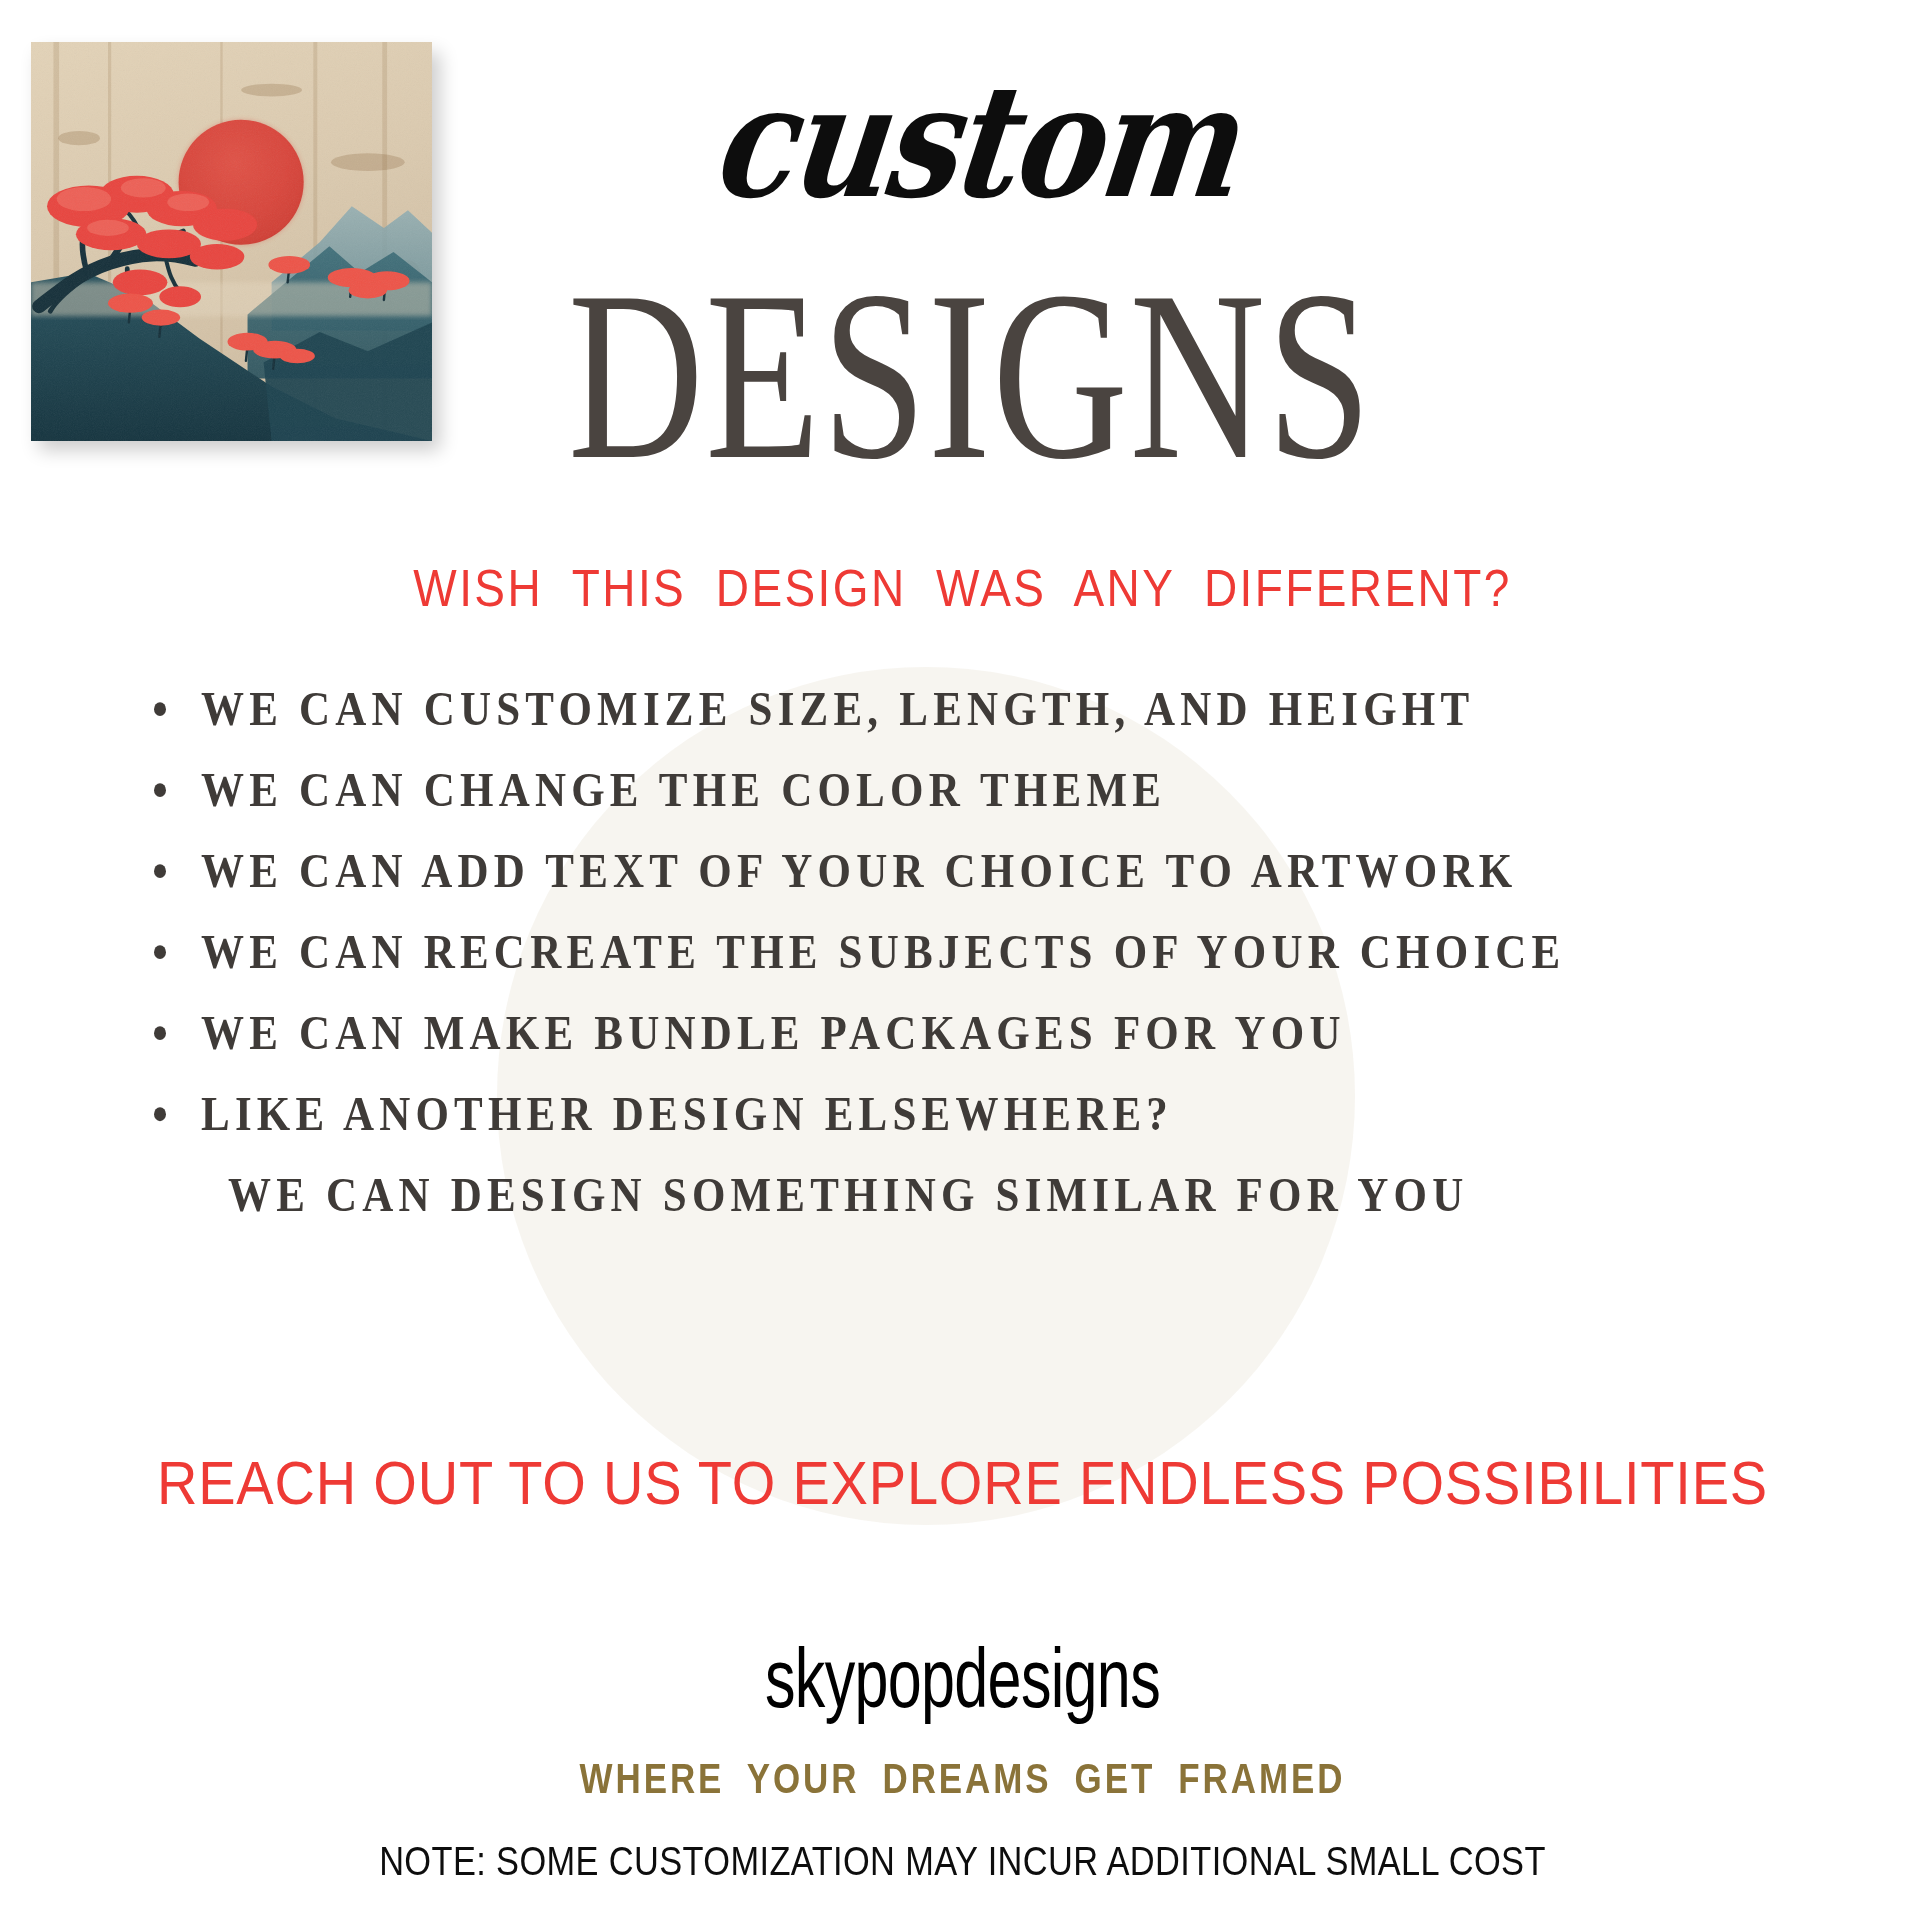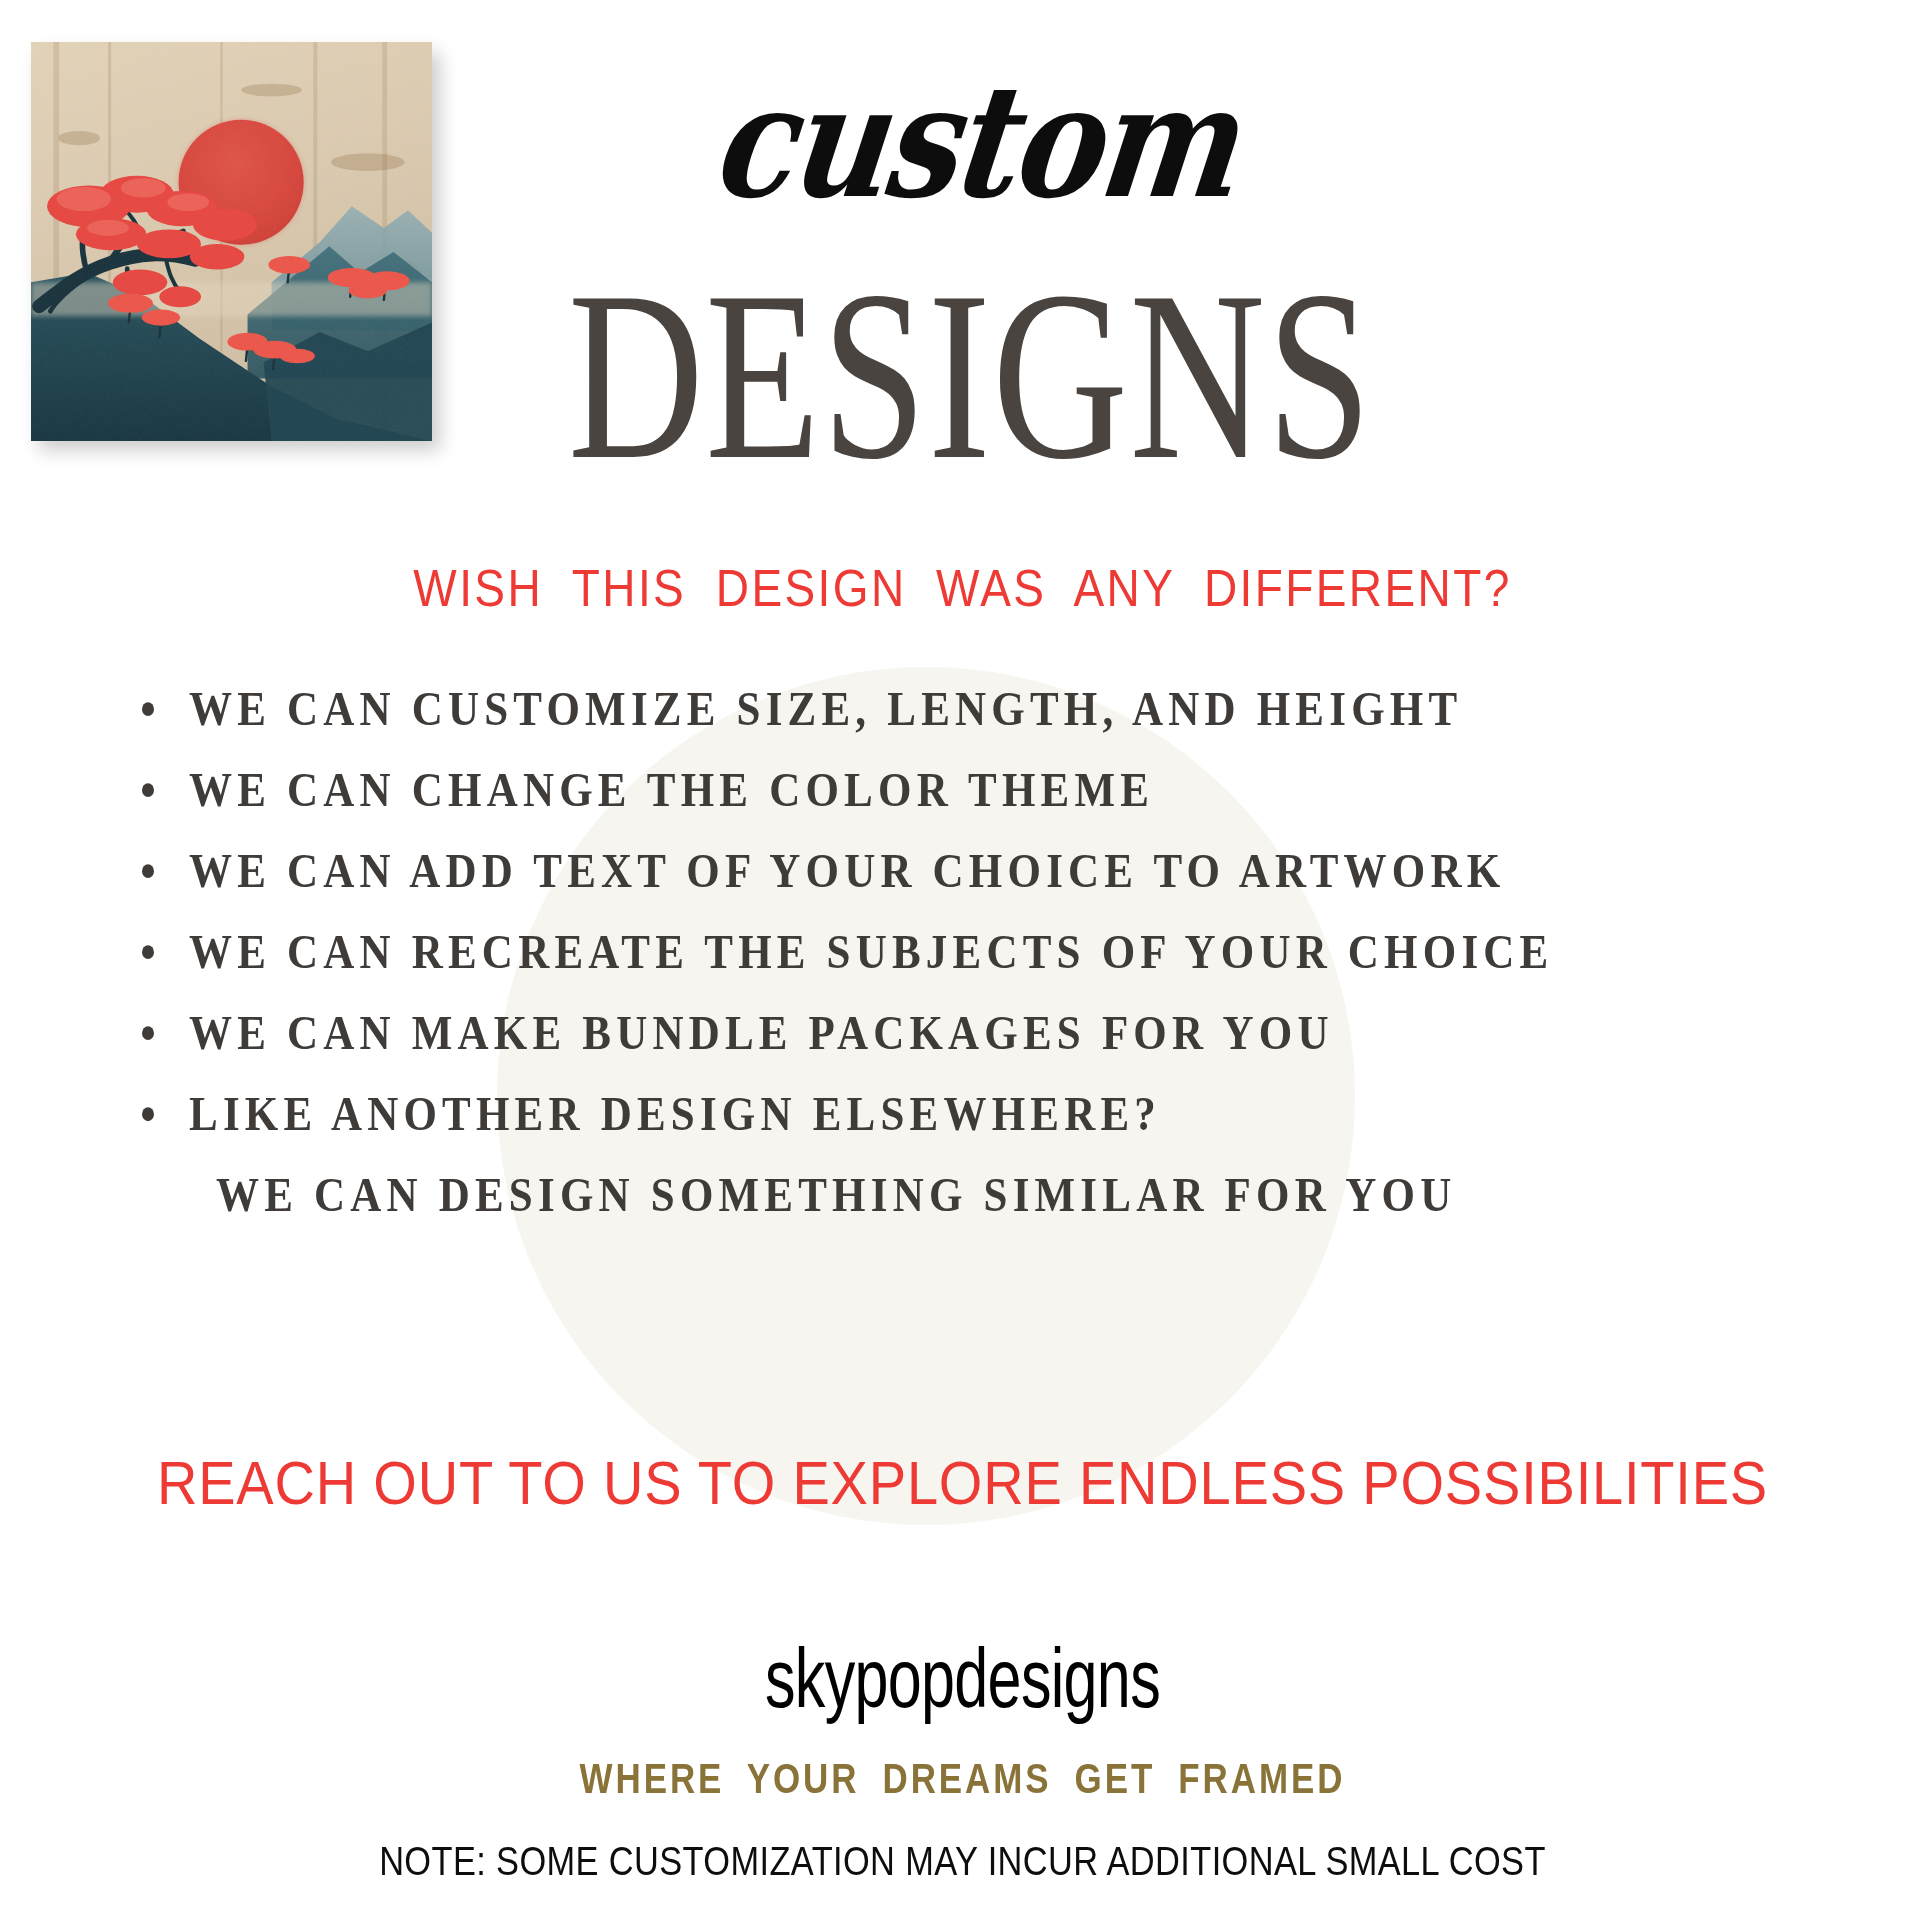--- a/index.html
+++ b/index.html
@@ -88,21 +88,21 @@
     color: #ee3a35;
     letter-spacing: 2.4px;
     word-spacing: 14.4px;
     transform: scaleY(1.12);
     z-index: 2;
   }
 
   
   #benefits-list {
     position: absolute;
-    left: 136px;
+    left: 148px;
     top: 690px;
     width: 1684px;
     z-index: 2;
     list-style: none;
     margin: 0;
     padding: 0;
   }
   #benefits-list li {
     position: relative;
     font-family: "Liberation Serif", serif;

